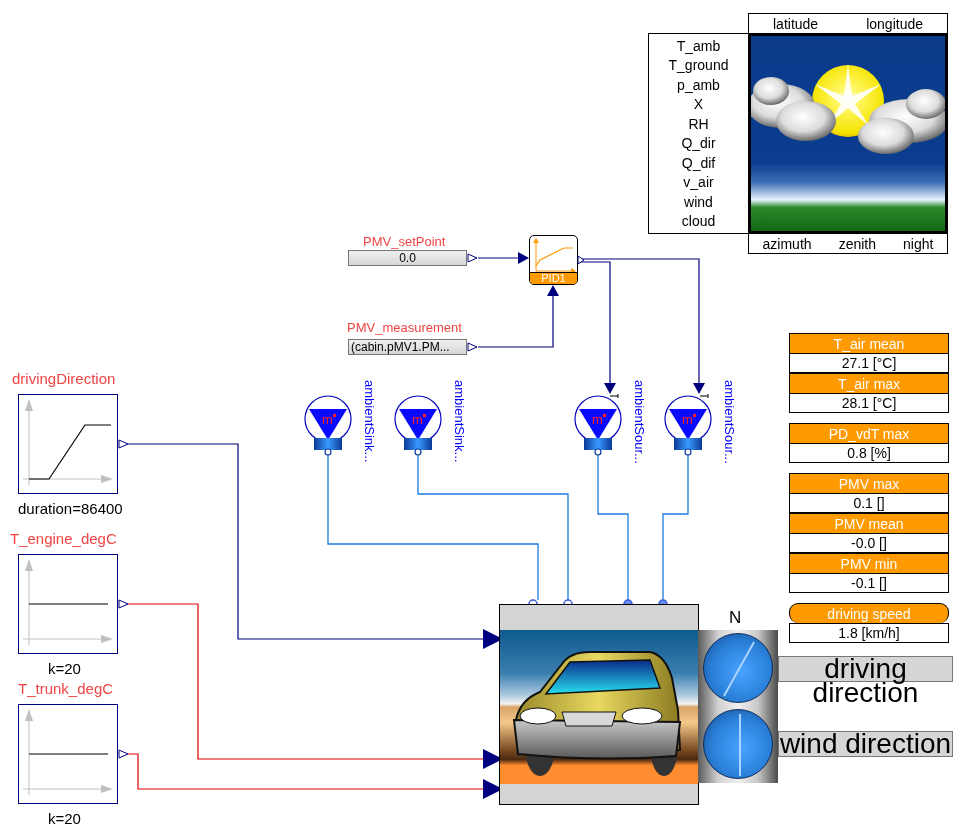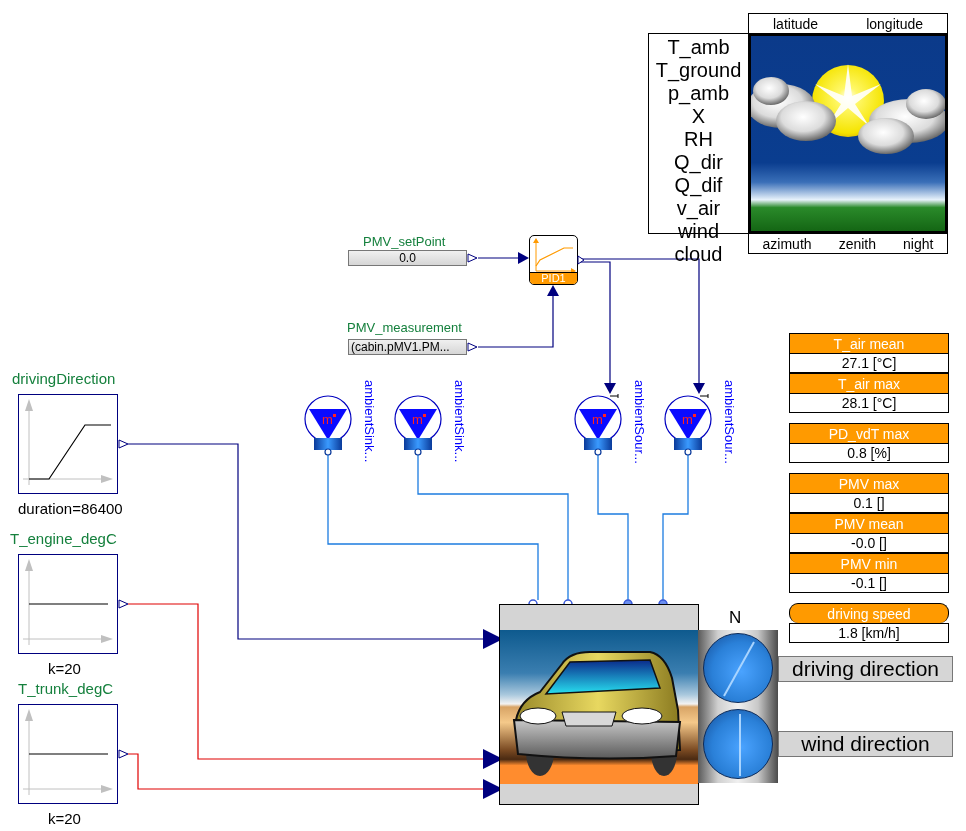--- a/index.html
+++ b/index.html
@@ -1,28 +1,28 @@
 <!DOCTYPE html>
 <html><head>
 <meta charset="utf-8">
 <style>
   html, body { margin:0; padding:0; background:#ffffff; }
   body { width:966px; height:831px; position:relative; overflow:hidden;
          font-family:"Liberation Sans", sans-serif; }
   .abs { position:absolute; }
-  .lbl-blue { color:#15803d; font-size:14px; white-space:nowrap; }
+  .lbl-blue { color:#ef4444; font-size:14px; white-space:nowrap; }
   .lbl-black { color:#000; font-size:14px; white-space:nowrap; }
   svg.wires { position:absolute; left:0; top:0; }
 
   
   .wx-toplabels, .wx-botlabels { position:absolute; border:1px solid #000; background:#fff;
      display:flex; justify-content:space-around; align-items:center; font-size:14px; }
   .wx-vars { position:absolute; border:1px solid #000; background:#fff;
      display:flex; flex-direction:column; align-items:center; justify-content:space-around;
-     font-size:20px; padding:2px 0; box-sizing:border-box; }
+     font-size:14px; padding:2px 0; box-sizing:border-box; }
   .wx-img { position:absolute; border:3px solid #000; box-sizing:border-box; overflow:hidden;
      background:linear-gradient(#0b3a8a 0%, #0a3d8f 65%, #3a6fb8 75%, #e8f2fb 84%, #2a8a2a 88%, #146614 100%); }
 
   
   .field { position:absolute; height:16px; border:1px solid #777; box-sizing:border-box;
      background:linear-gradient(#f0f0f0,#d6d6d6); font-size:12px; line-height:14px;
      text-align:center; white-space:nowrap; overflow:hidden; }
   .field.left { text-align:left; padding-left:2px; }
 
   
@@ -47,21 +47,21 @@
      font-size:18px; line-height:26px; }
   .cabin-img { position:absolute; left:0; right:0; top:25px; height:154px; overflow:hidden;
      background:linear-gradient(#0e5a8e 0%, #3a7eb0 28%, #a9c8dd 42%, #f3f3f3 48%, #d8a466 50%, #f5c98a 60%, #7a4a22 78%, #4a2a12 84%, #ff8c2e 88%, #ff8c2e 100%); }
 
   .compass-panel { position:absolute; left:698px; top:630px; width:80px; height:153px;
      background:linear-gradient(90deg,#5a5a5a 0%,#d0d0d0 25%,#f0f0f0 50%,#c8c8c8 75%,#4a4a4a 100%); }
   .dial { position:absolute; width:70px; height:70px; border-radius:50%; left:5px;
      background:radial-gradient(circle at 55% 55%, #4aa3ff 0%, #2a80d8 55%, #1a5aa8 85%, #103f7a 100%);
      border:1px solid #0a2a5a; box-sizing:border-box; }
   .dir-label { position:absolute; left:778px; width:175px; height:26px; border:1px solid #777;
-     background:#d6d6d6; box-sizing:border-box; font-size:21px; line-height:24px; text-align:center; }
+     background:#d6d6d6; box-sizing:border-box; font-size:28px; line-height:24px; text-align:center; }
 
   
   .res-h { position:absolute; left:789px; width:160px; height:20px; background:#ff9a00; color:#fff;
      font-size:14px; text-align:center; line-height:20px; border:1px solid #000; box-sizing:border-box; border-bottom:none; }
   .res-v { position:absolute; left:789px; width:160px; height:20px; background:#fff; color:#000;
      font-size:14px; text-align:center; line-height:19px; border:1px solid #000; box-sizing:border-box; }
 </style>
 </head>
 <body>
 

